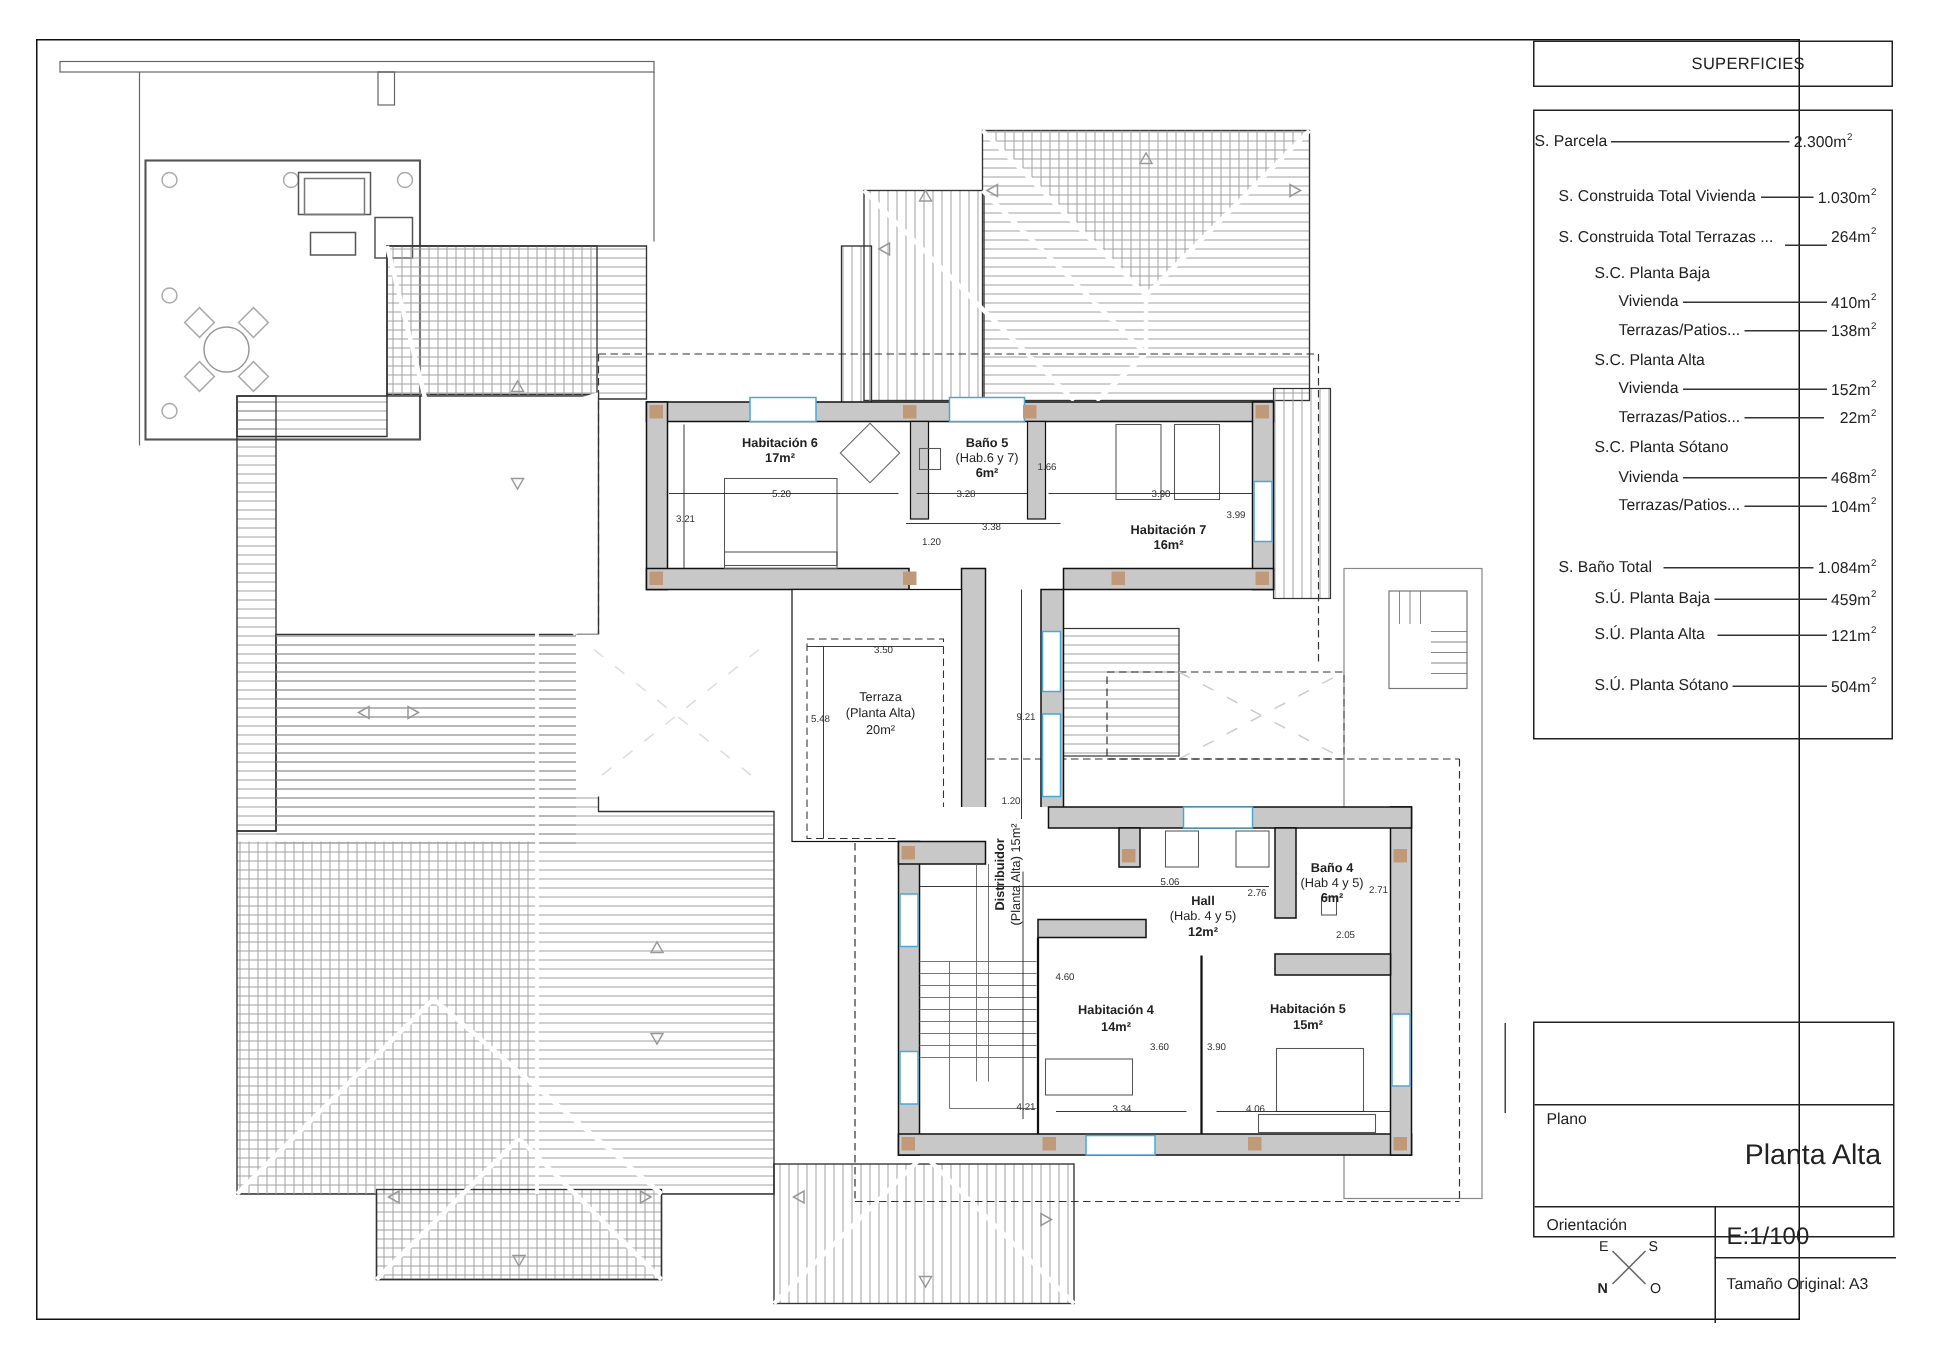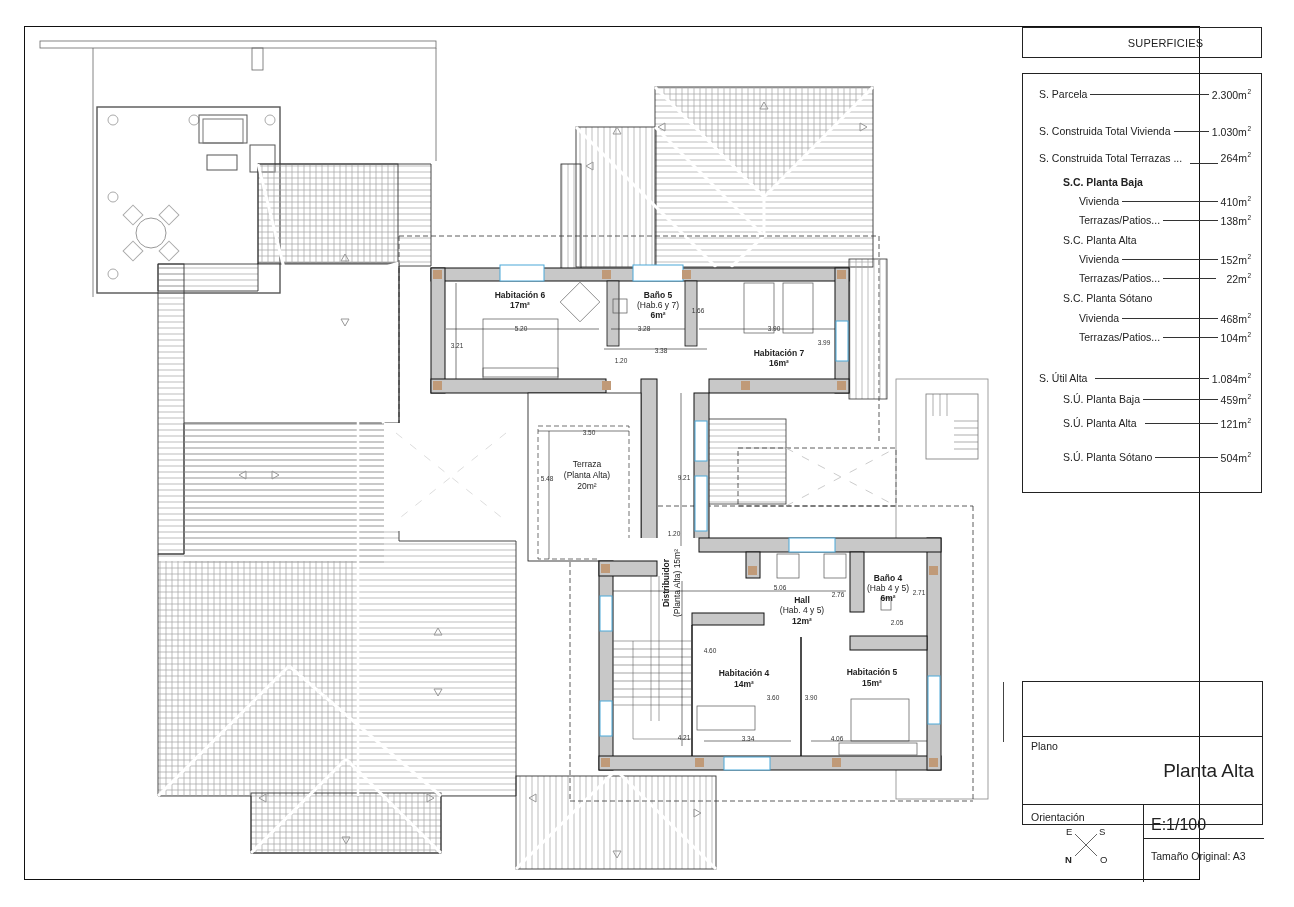--- a/index.html
+++ b/index.html
@@ -303,37 +303,37 @@
 
       <text class="room-lbl room-b" x="871" y="674">Habitación 5</text>
       <text class="room-lbl room-b" x="871" y="685">15m²</text>
     </g>
   </svg>
 </div>
 
 <div class="sup-header">SUPERFICIES</div>
 
 <div class="sup-box">
-  <div class="row" style="left:16px;top:13px;width:212px;">
+  <div class="row" style="left:0;top:13px;width:212px;">
     <span class="lbl">S. Parcela</span>
       <span class="line"></span>
     <span class="val"><span>2.300m</span><sup>2</sup></span>
   </div>
   <div class="row" style="left:16px;top:50px;width:212px;">
     <span class="lbl">S. Construida Total Vivienda</span>
       <span class="line"></span>
     <span class="val"><span>1.030m</span><sup>2</sup></span>
   </div>
   <div class="row" style="left:16px;top:76px;width:212px;align-items:flex-end;">
     <span class="lbl">S. Construida Total Terrazas ...</span>
       <span class="line" style="margin-left:8px"></span>
     <span class="val"><span>264m</span><sup>2</sup></span>
   </div>
 
-  <div class="sect" style="left:40px;top:102px;font-weight:bold;">S.C. Planta Baja</div>
+  <div class="sect" style="left:40px;top:102px;">S.C. Planta Baja</div>
   <div class="row" style="left:56px;top:120px;width:172px;">
     <span class="lbl">Vivienda</span>
       <span class="line"></span>
     <span class="val"><span>410m</span><sup>2</sup></span>
   </div>
   <div class="row" style="left:56px;top:139px;width:172px;">
     <span class="lbl">Terrazas/Patios...</span>
       <span class="line"></span>
     <span class="val"><span>138m</span><sup>2</sup></span>
   </div>
@@ -356,21 +356,21 @@
       <span class="line"></span>
     <span class="val"><span>468m</span><sup>2</sup></span>
   </div>
   <div class="row" style="left:56px;top:256px;width:172px;">
     <span class="lbl">Terrazas/Patios...</span>
       <span class="line"></span>
     <span class="val"><span>104m</span><sup>2</sup></span>
   </div>
 
   <div class="row" style="left:16px;top:297px;width:212px;">
-    <span class="lbl">S. Útil Alta</span>
+    <span class="lbl">S. Baño Total</span>
       <span class="line" style="margin-left:8px"></span>
     <span class="val"><span>1.084m</span><sup>2</sup></span>
   </div>
   <div class="row" style="left:40px;top:318px;width:188px;">
     <span class="lbl">S.Ú. Planta Baja</span>
       <span class="line"></span>
     <span class="val"><span>459m</span><sup>2</sup></span>
   </div>
   <div class="row" style="left:40px;top:342px;width:188px;">
     <span class="lbl">S.Ú. Planta Alta</span>

